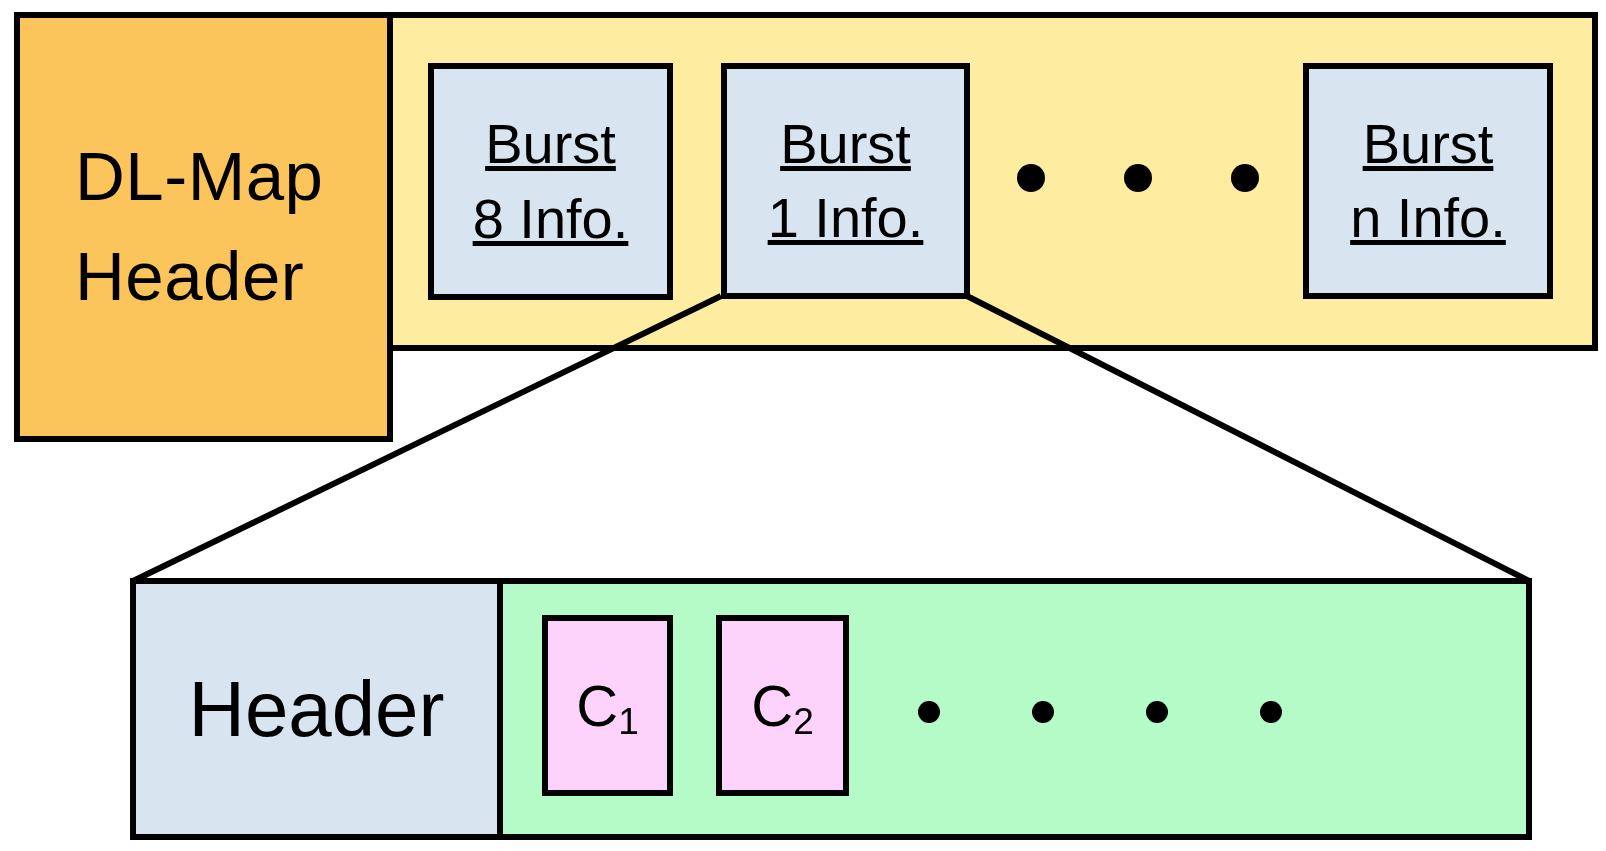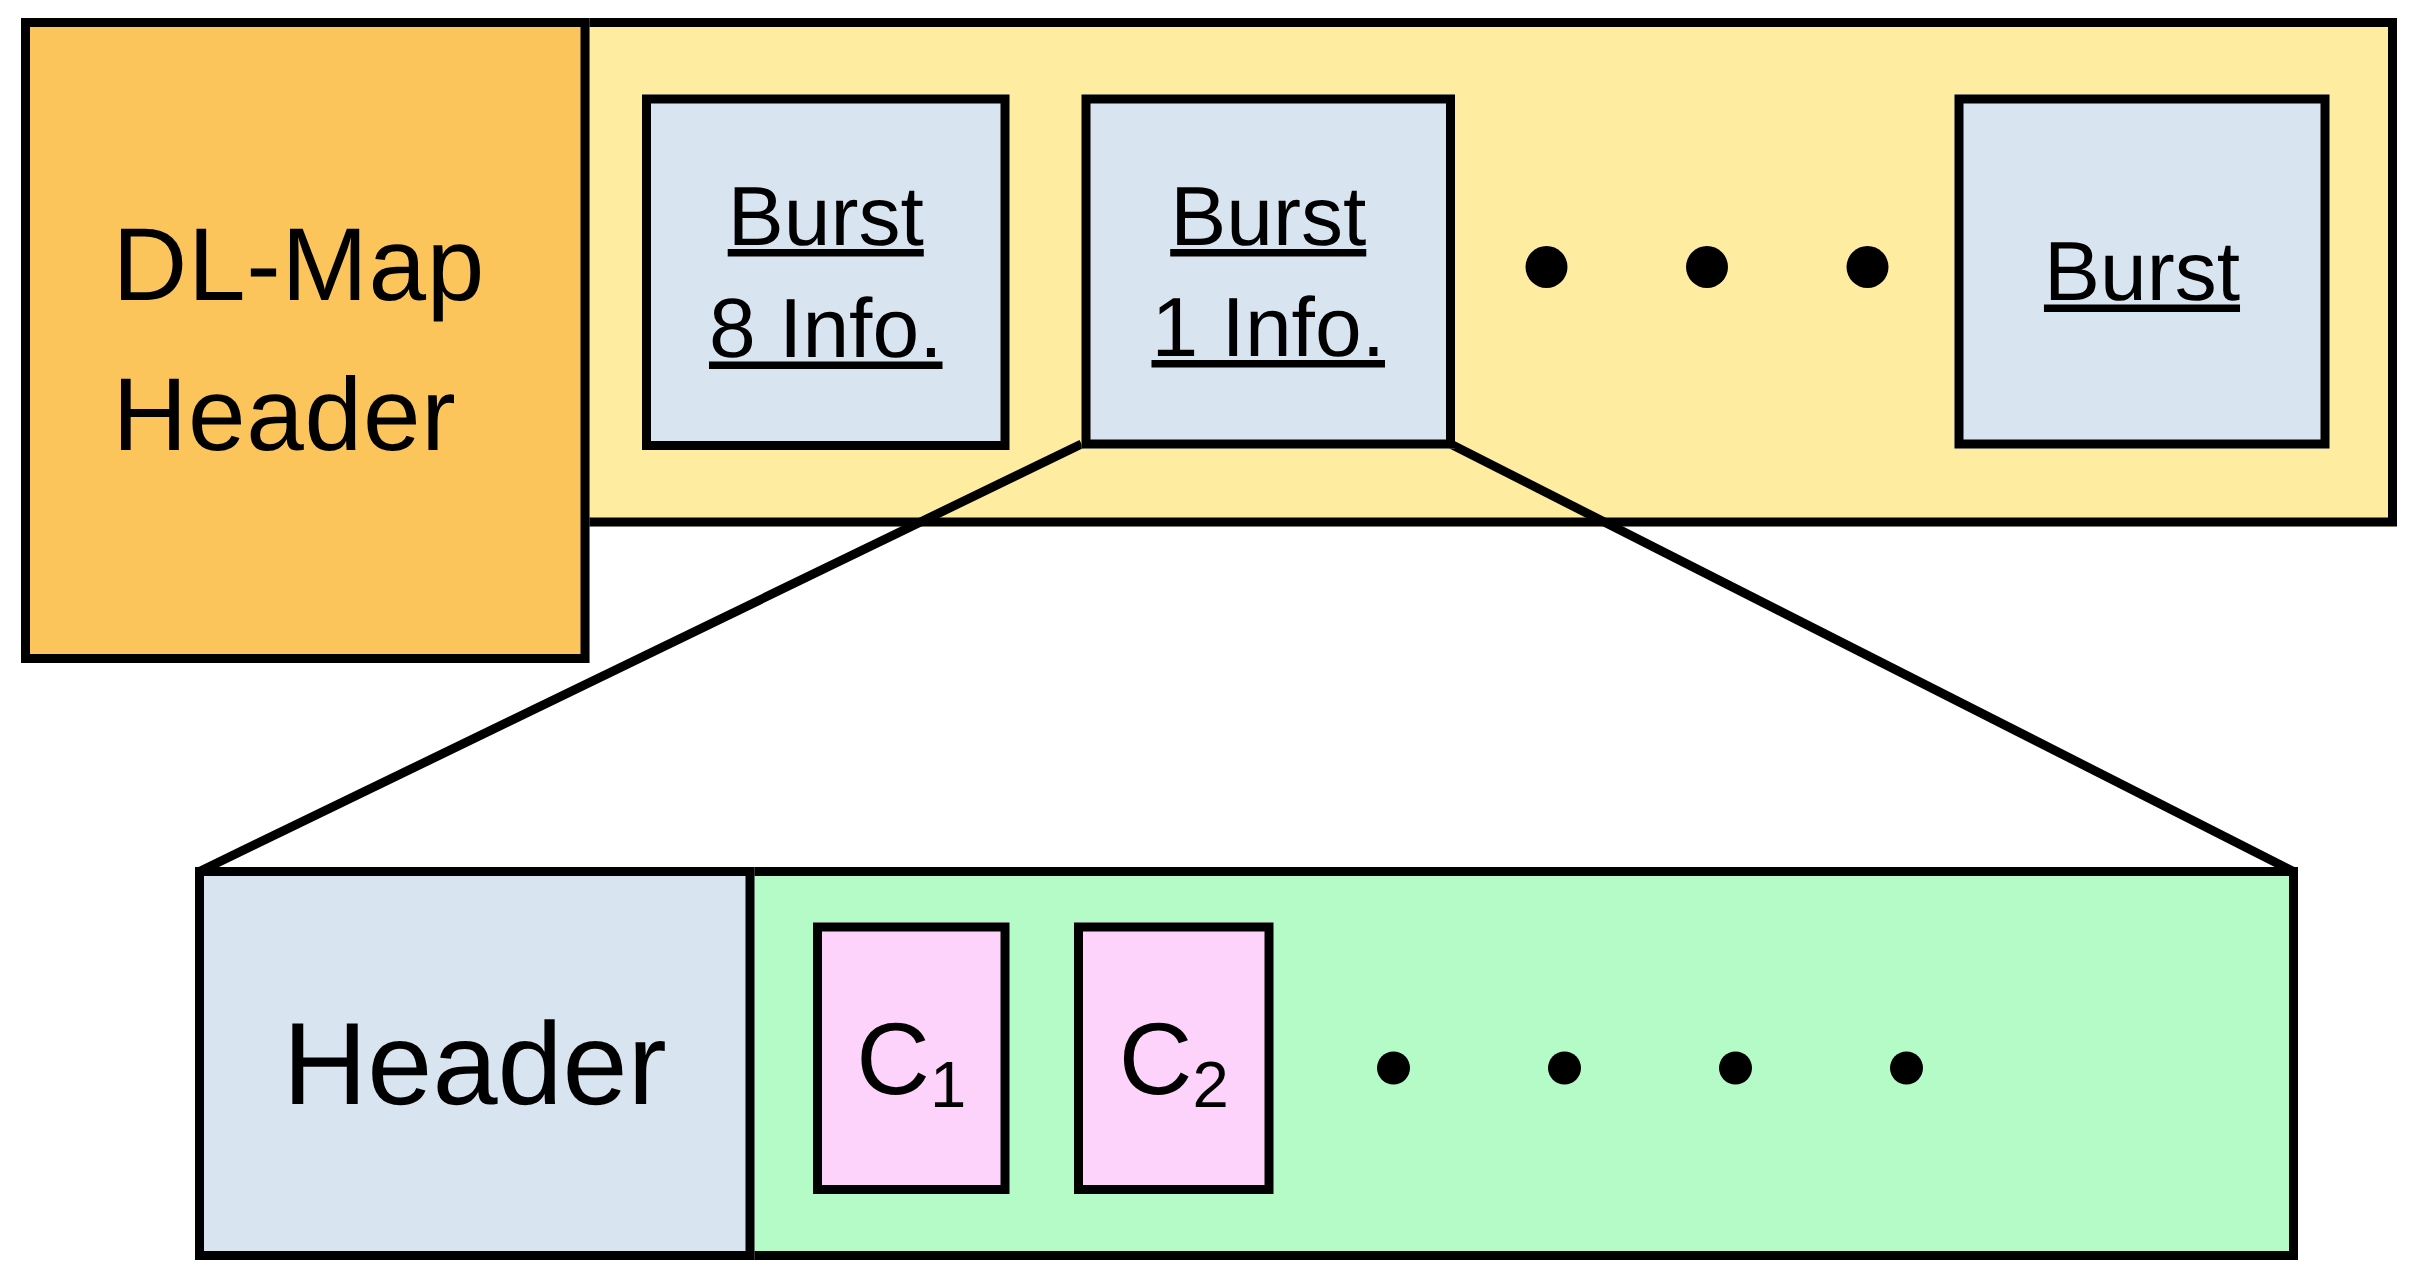--- a/index.html
+++ b/index.html
@@ -46,21 +46,21 @@
   .lines line{stroke:var(--c-line); stroke-width:6;}
   
   .bottom-bar{left:130px; top:578px; width:1402px; height:262px; background:var(--c-green); z-index:1;}
   .header-cell{
     left:130px; top:578px; width:373px; height:262px;
     background:var(--c-blue); border:6px solid var(--c-line); z-index:2;
     display:flex; align-items:center; justify-content:center;
     font-size:78px;
   }
   .channel{
-    background:var(--c-pink); font-size:68px; white-space:nowrap;
+    background:var(--c-pink); font-size:58px; white-space:nowrap;
   }
   .channel .sub{
     font-size:0.64em; position:relative; top:0.22em; line-height:0;
   }
   .chan-1{left:542px; top:615px; width:131px; height:181px;}
   .chan-2{left:716px; top:615px; width:133px; height:181px;text-align:center;}
   .chan-j{left:1356px; top:616px; width:131px; height:178px;}
 </style>
 </head>
 <body>
@@ -79,20 +79,21 @@
   <div class="abs box burst burst-1">
     <div>Burst</div>
     <div>8 Info.</div>
   </div>
   <div class="abs box burst burst-2">
     <div>Burst</div>
     <div>1 Info.</div>
   </div>
   <div class="abs box burst burst-n">
     <div>Burst</div>
+    <div>n Info.</div>
   </div>
 
   <div class="abs dots top-dots">
       <span class="dot"></span>
       <span class="dot"></span>
       <span class="dot"></span>
     </div>
 
   <svg class="abs lines" viewBox="0 0 1606 851" xmlns="http://www.w3.org/2000/svg">
     <line x1="721" y1="296" x2="133" y2="581"></line>

